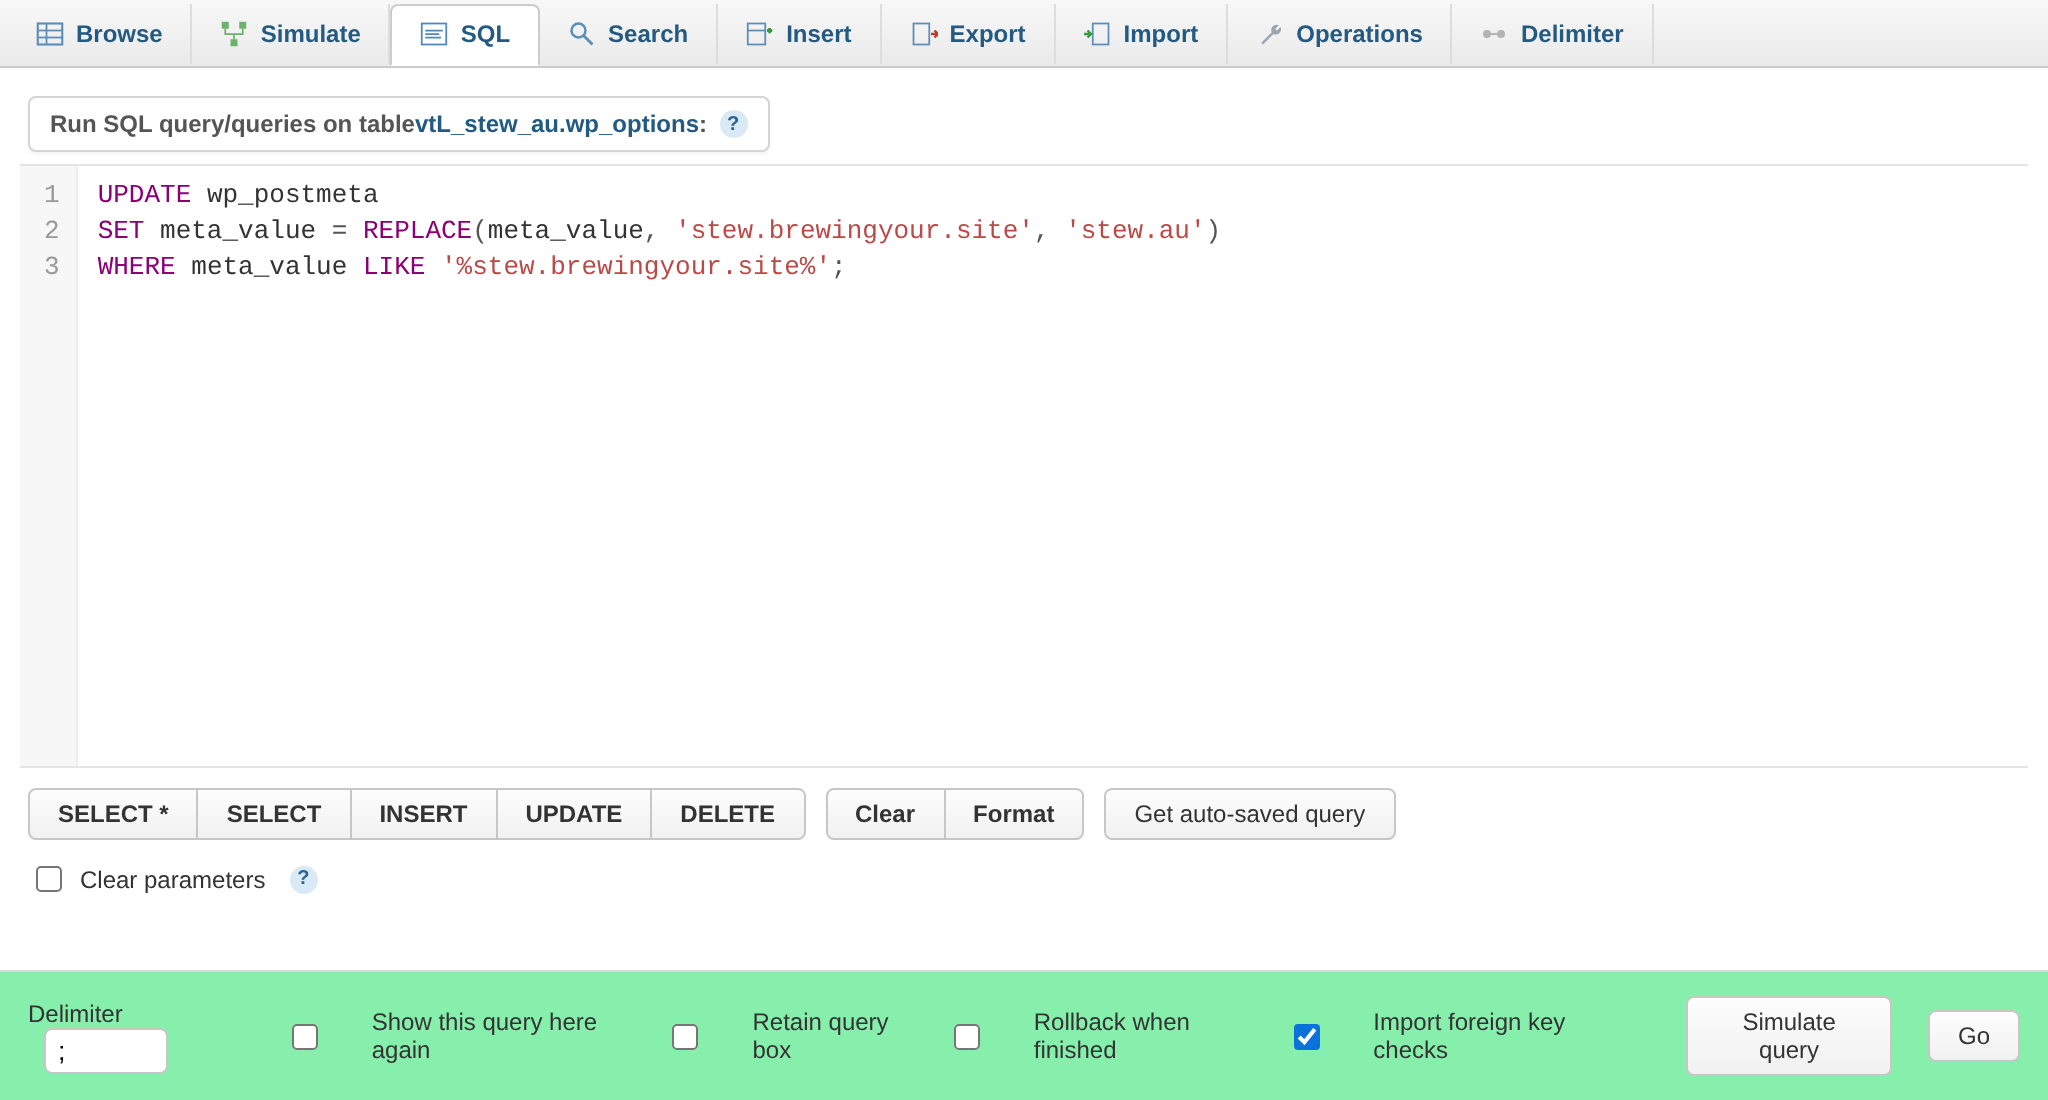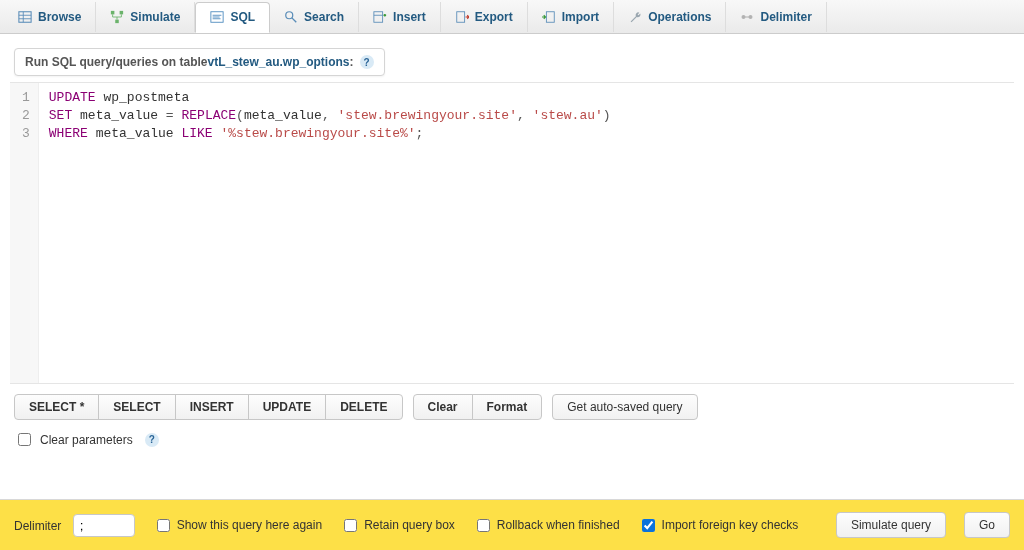--- a/index.html
+++ b/index.html
@@ -116,34 +116,34 @@
   }
   .bind-params {
     display:flex; align-items:center; gap:6px;
     padding: 0 14px 10px 14px; color:#333;
   }
   input[type=checkbox]{ width:13px; height:13px; }
   
   .footer {
     position: absolute;
     left: 0; right: 0; bottom: 0;
-    background: #fde047;
+    background: #86efac;
     border-top: 1px solid #d8d8d8;
     padding: 12px 14px;
     display: flex;
     align-items: center;
     gap: 18px;
   }
   .footer .lbl { color:#333; }
   .delim-input {
     width: 48px; padding:3px 6px;
     border:1px solid #c7c7c7; border-radius:4px;
     background:#fff; margin-left:8px;
   }
-  .chk { display:flex; align-items:center; gap:4px; color:#333; }
+  .chk { display:flex; align-items:center; gap:24px; color:#333; }
   .footer .spacer { flex:1; }
   
   svg { display:block; }
 </style>
 </head>
 <body>
 
 
 
 

